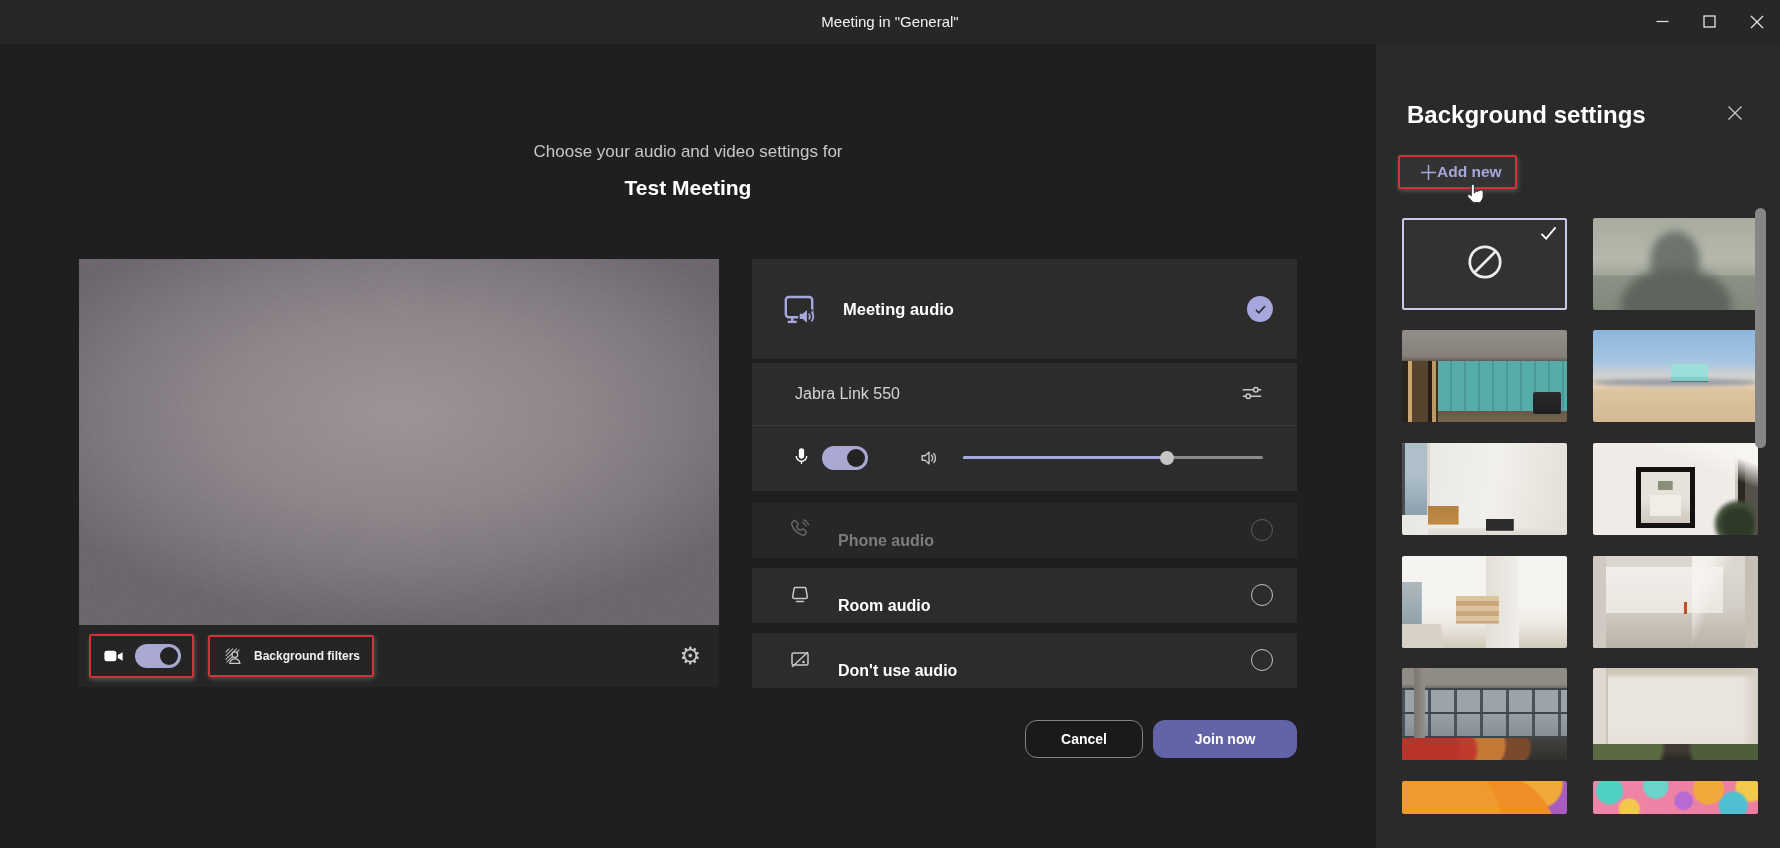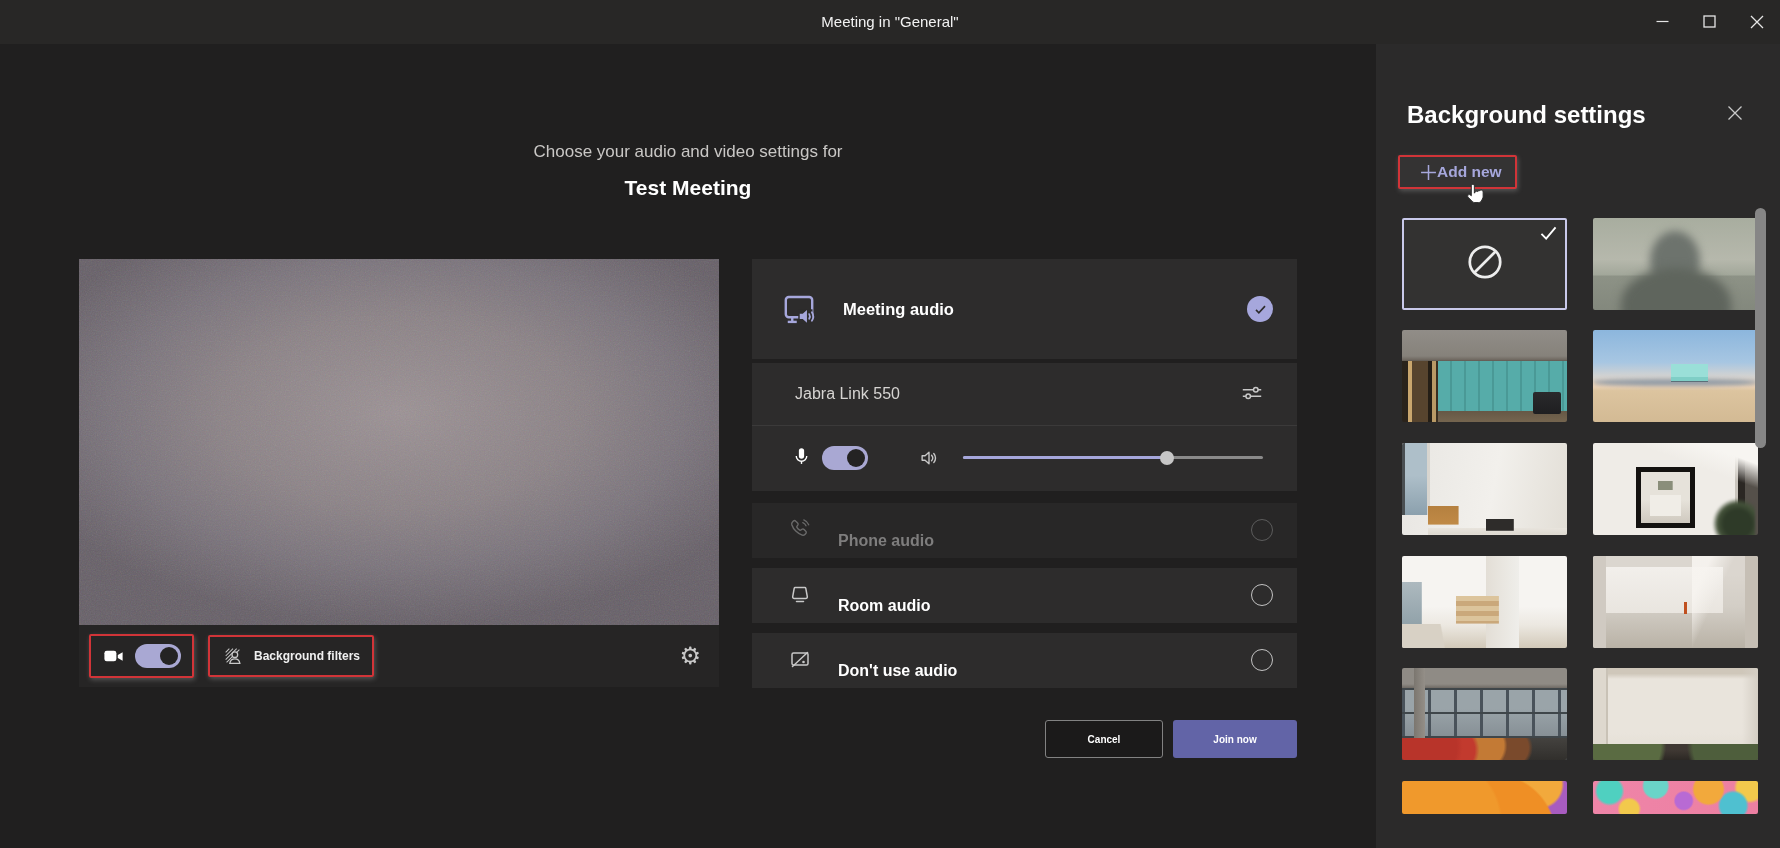--- a/index.html
+++ b/index.html
@@ -49,23 +49,23 @@
   .arow{position:absolute;left:752px;width:545px;height:55px;background:#2d2c2c;}
   .row-phone{top:459px;background:#282727;}
   .row-room{top:524px;}
   .row-noaudio{top:589px;}
   .arow .row-icon{position:absolute;left:36px;top:15px;}
   .arow .row-label{position:absolute;left:86px;top:29px;font-size:16px;font-weight:600;color:#fff;}
   .row-phone .row-label{color:#7e7d7d;}
   .radio{position:absolute;right:24px;top:16px;width:22px;height:22px;border-radius:50%;border:1.5px solid #c2c2c2;box-sizing:border-box;}
   .radio.dim{border-color:#5c5c5c;}
   .btns{position:absolute;left:752px;top:676px;width:545px;display:flex;justify-content:flex-end;gap:10px;}
-  .btn{height:38px;border-radius:3px;font-size:10px;font-weight:600;display:flex;align-items:center;justify-content:center;box-sizing:border-box;}
+  .btn{height:38px;border-radius:12px;font-size:14px;font-weight:600;display:flex;align-items:center;justify-content:center;box-sizing:border-box;}
   .btn-cancel{width:118px;background:#1b1a1a;border:1px solid #828282;color:#fff;}
-  .btn-join{width:124px;background:#6264a7;color:#fff;}
+  .btn-join{width:144px;background:#6264a7;color:#fff;}
   
   .panel{position:absolute;left:1376px;top:44px;width:404px;height:804px;background:#2b2a2a;}
   .panel-title{position:absolute;left:31px;top:57px;font-size:24px;font-weight:bold;color:#fff;}
   .panel-close{position:absolute;right:34px;top:58px;width:22px;height:22px;display:flex;align-items:center;justify-content:center;}
   .add-new{position:absolute;left:22px;top:111px;height:30px;display:flex;align-items:center;padding:0 13px 0 20px;background:#343333;}
   .add-new-label{font-size:15.5px;font-weight:600;color:#a6a7dc;}
   .cursor-hand{position:absolute;left:86px;top:138px;pointer-events:none;z-index:9;}
   .thumb{position:absolute;width:165px;border-radius:2px;overflow:hidden;box-sizing:border-box;}
   .thumb.selected{border:2px solid #c9c9ea;}
   .thumb-check{position:absolute;top:5px;right:7px;}

